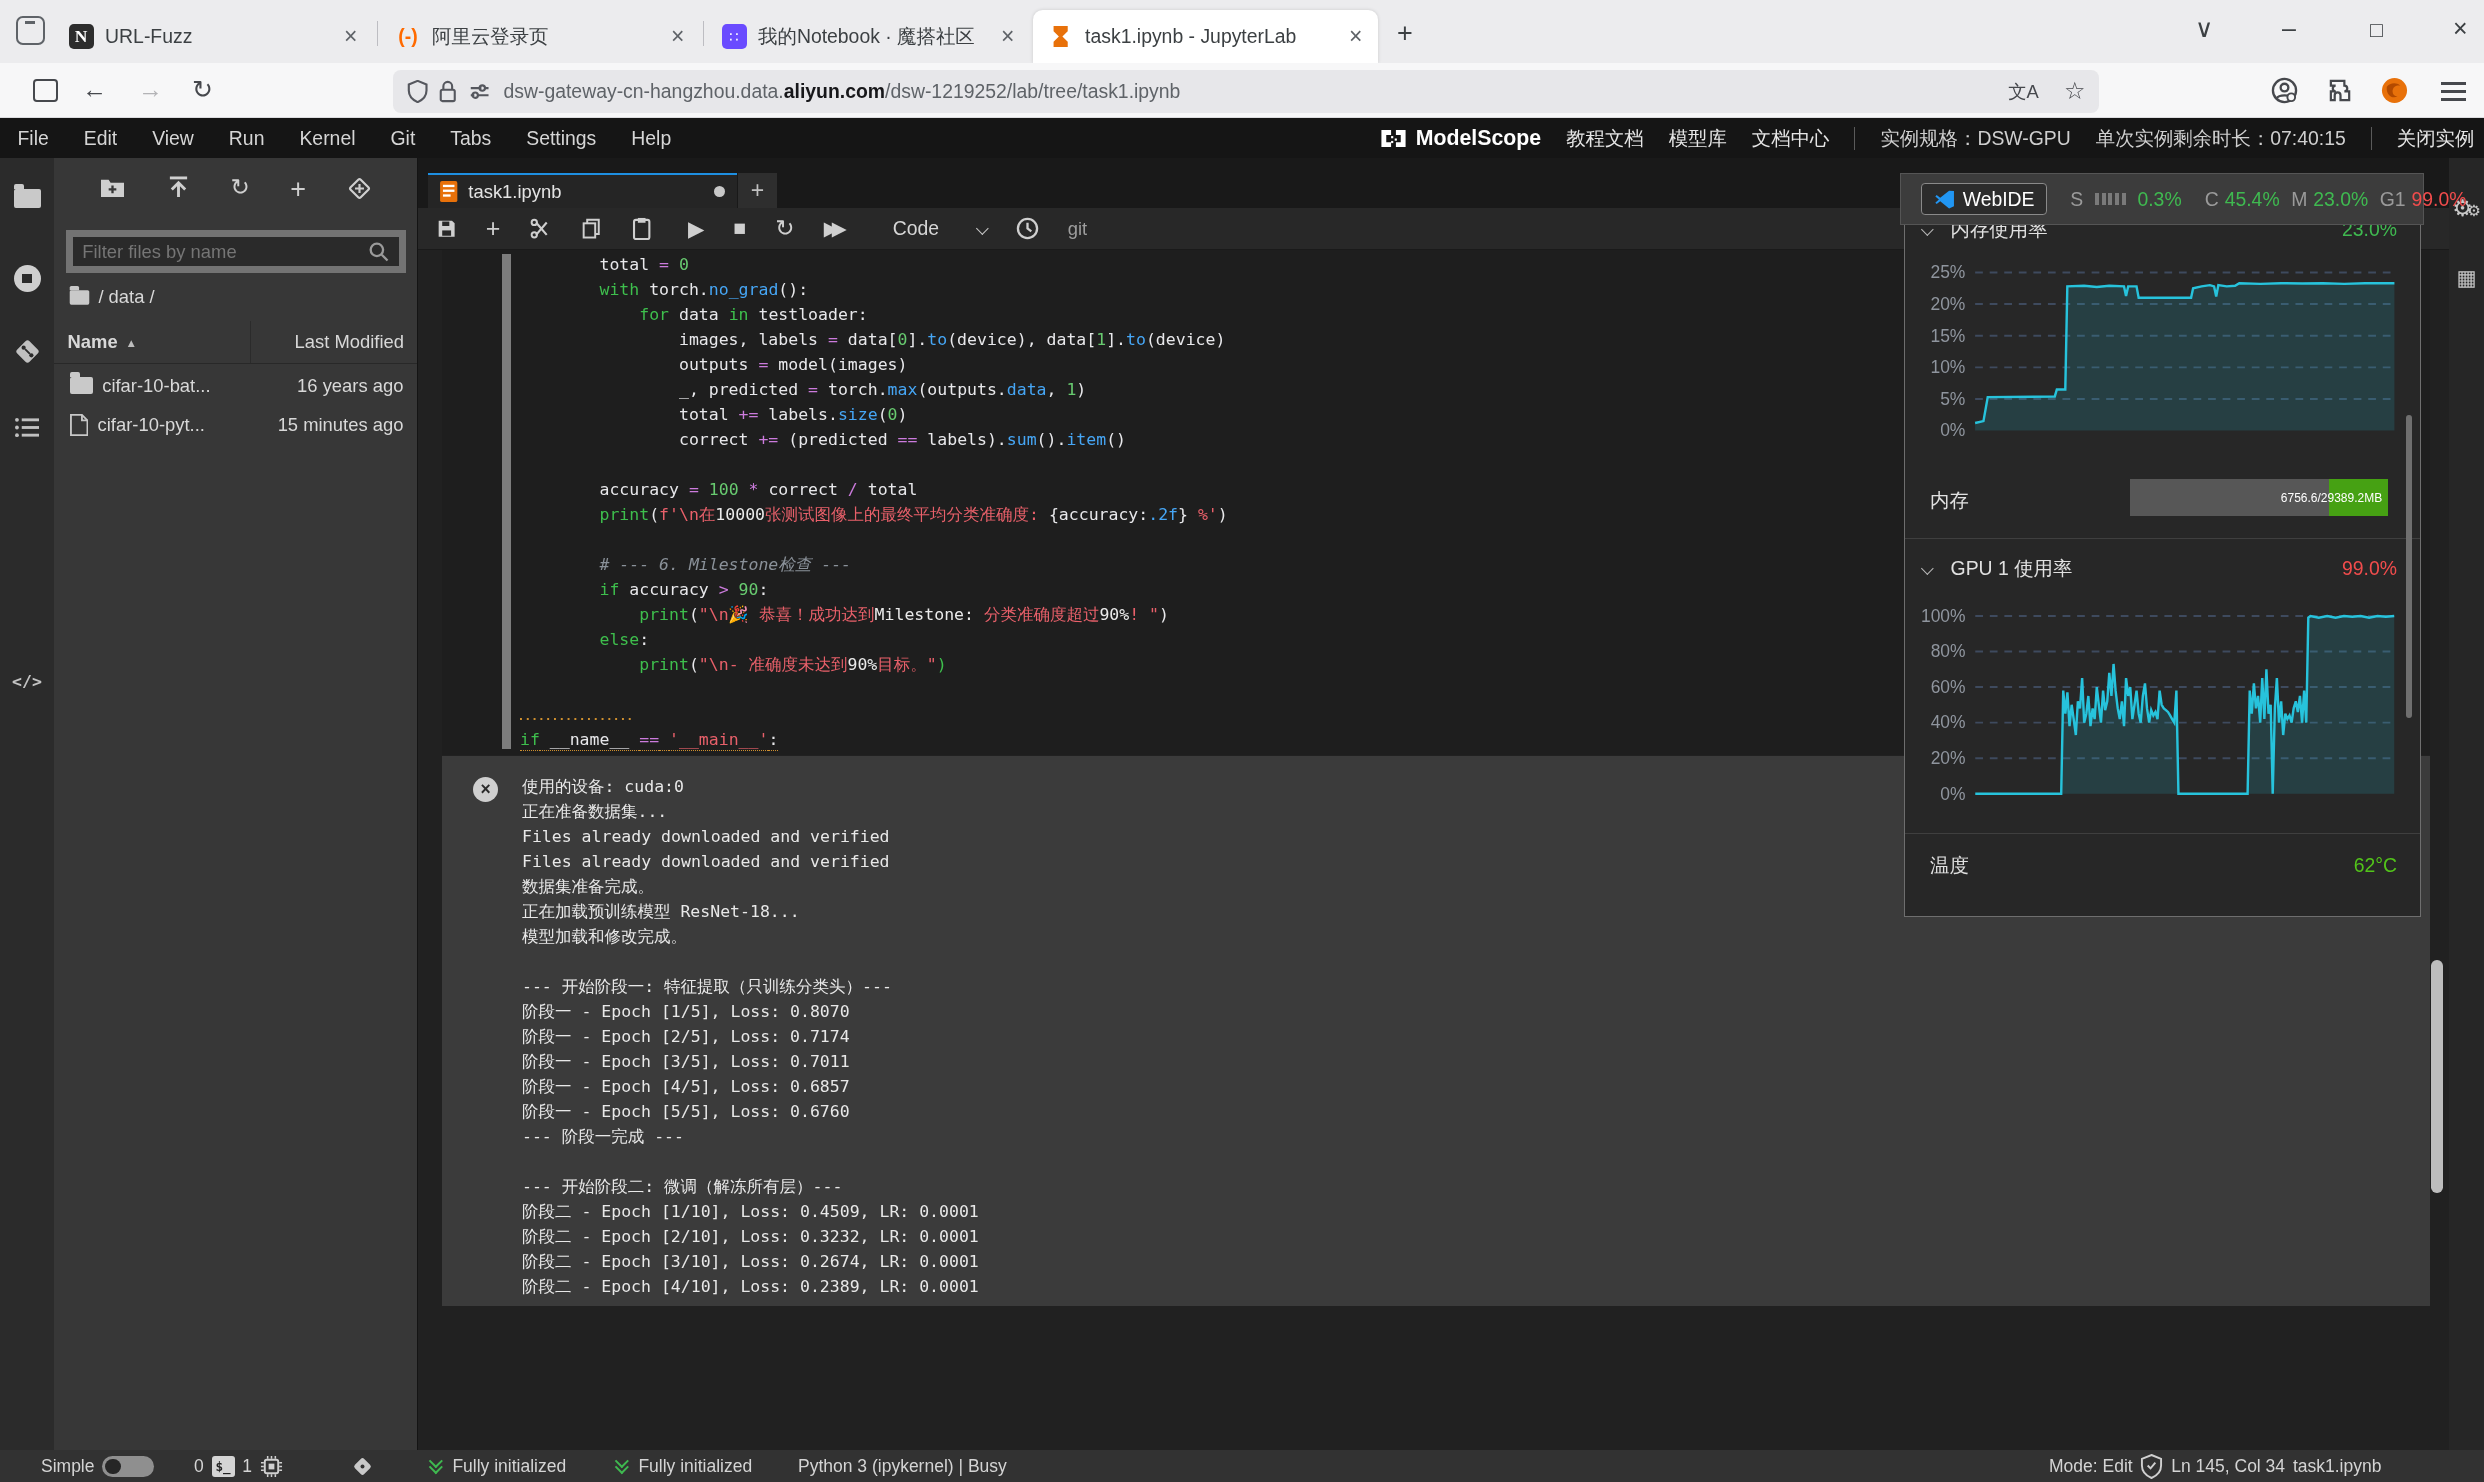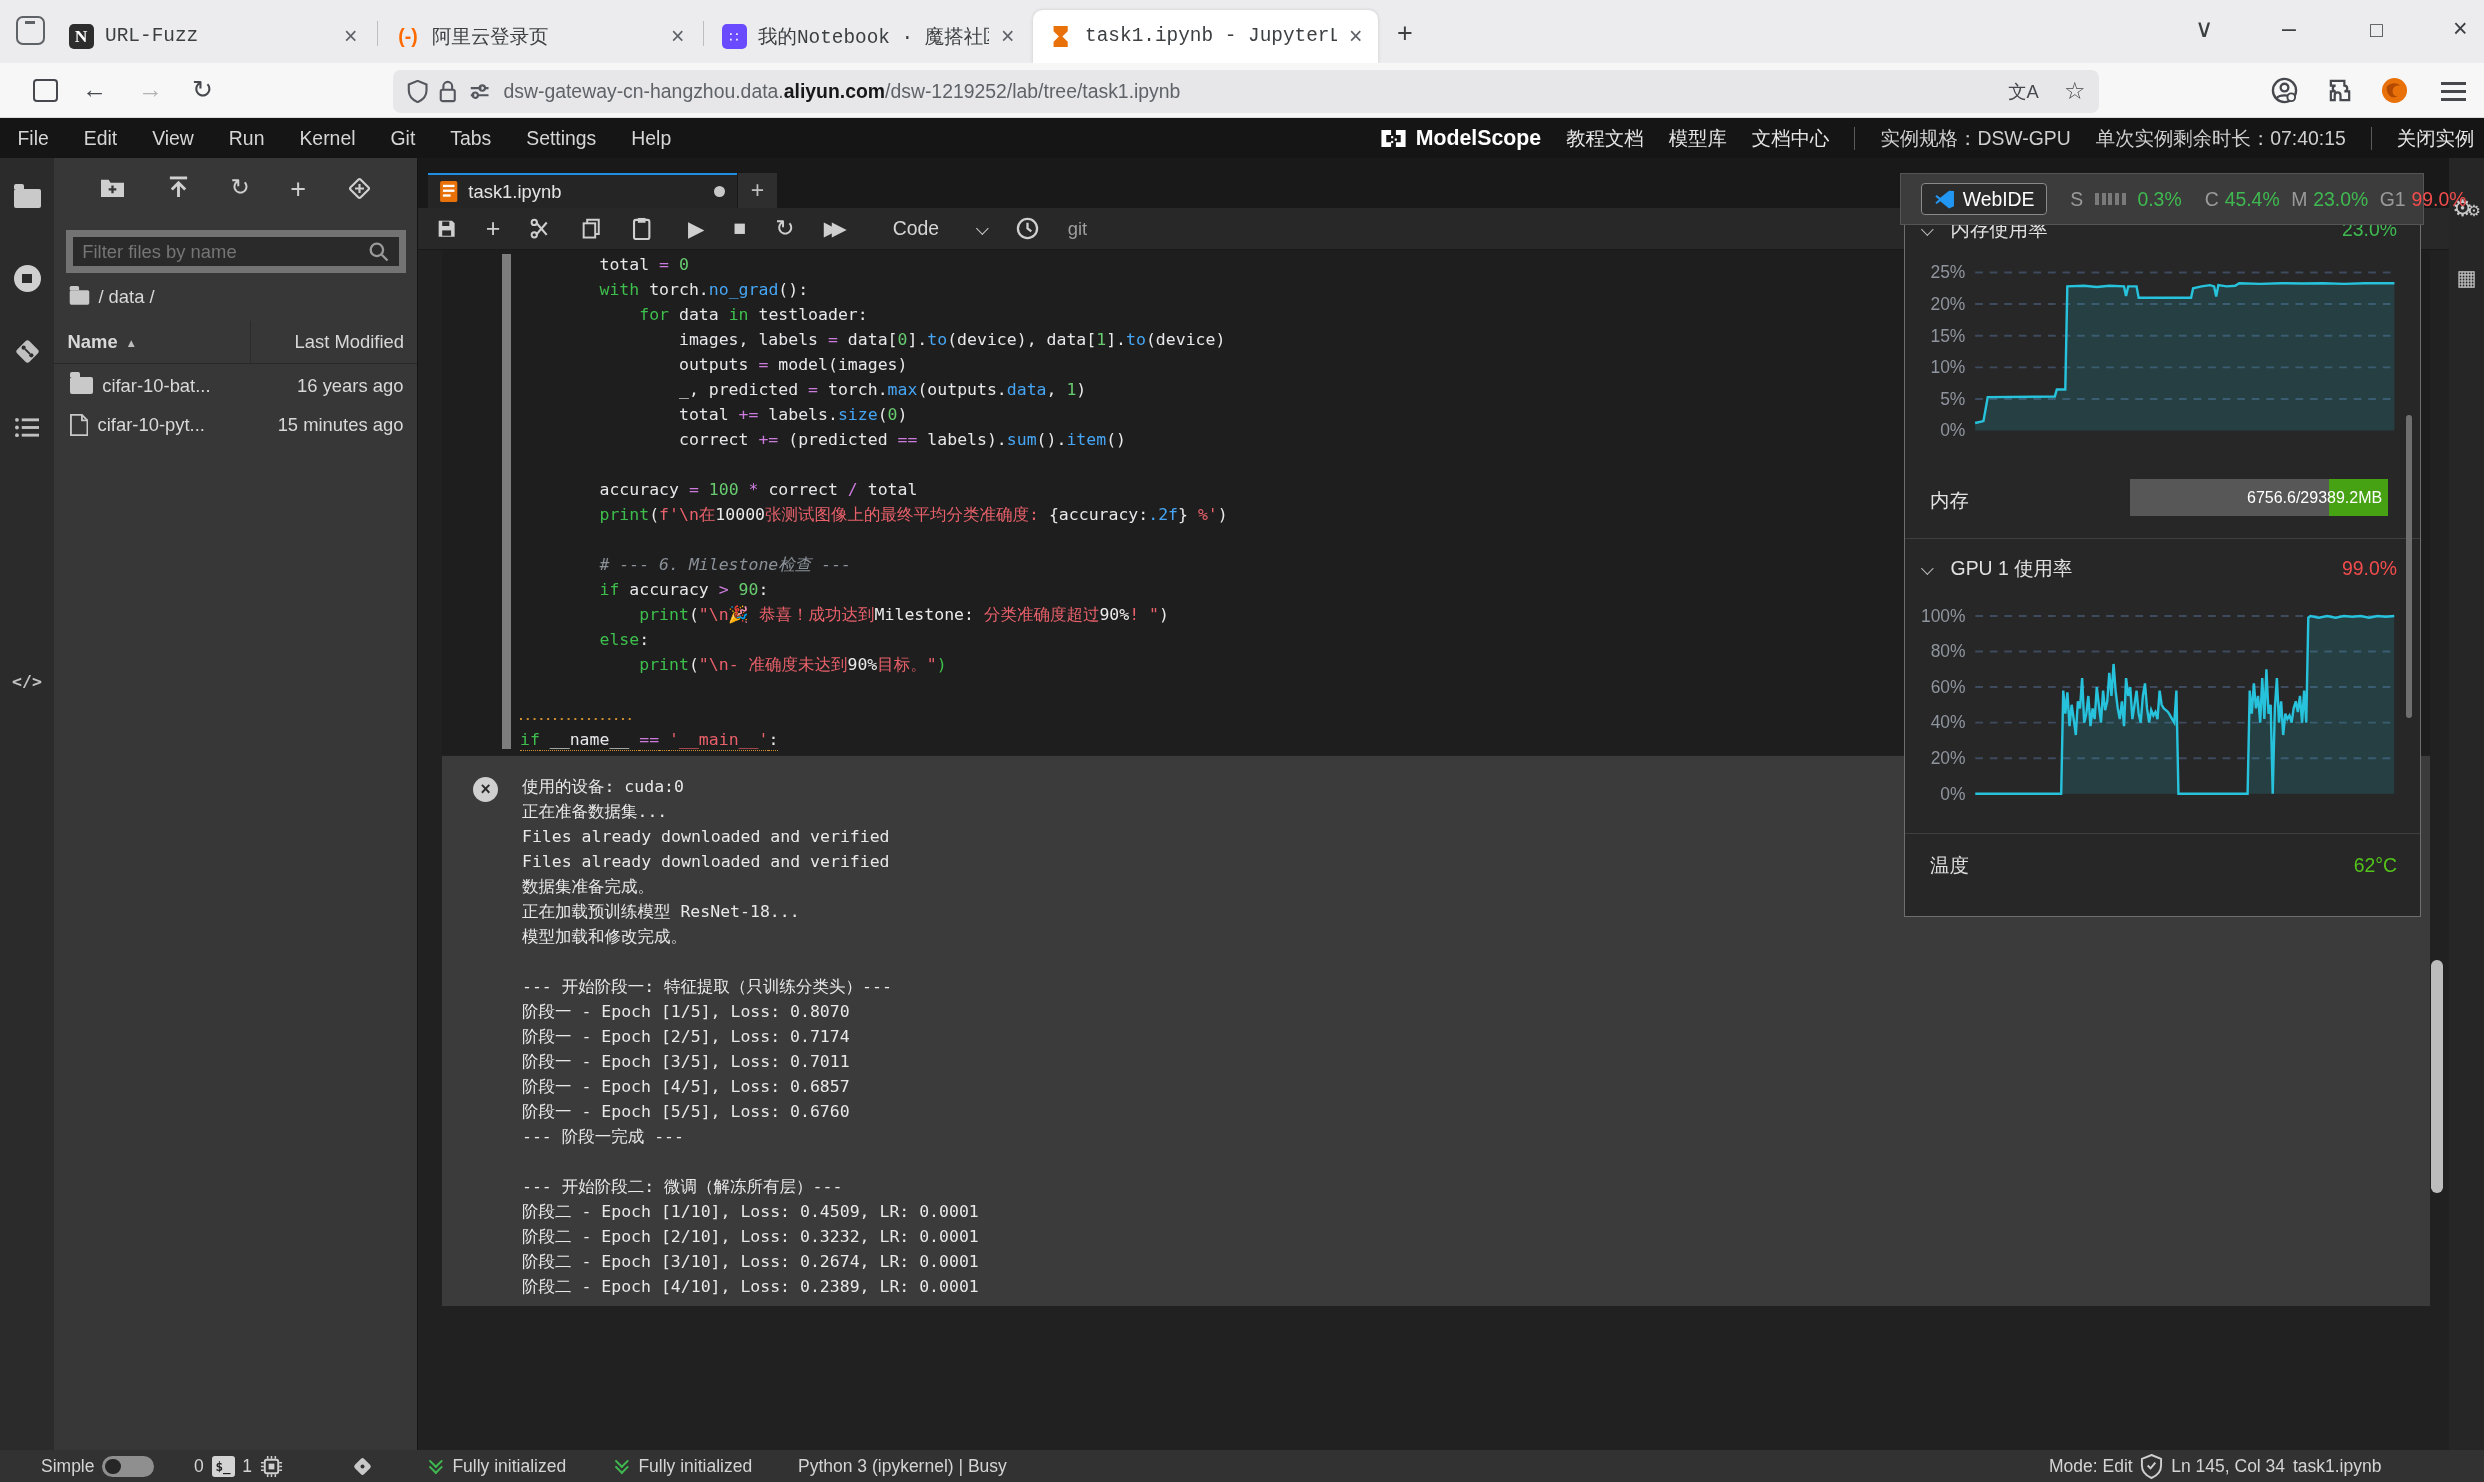--- a/index.html
+++ b/index.html
@@ -5,21 +5,21 @@
   * { margin:0; padding:0; box-sizing:border-box; }
   html,body { background:#000; }
   .screen { position:relative; width:2484px; height:1483px; overflow:hidden;
             background:#212121; font-family:"Liberation Sans", sans-serif; }
   .abs { position:absolute; }
 
   
   .tabbar { position:absolute; left:0; top:0; width:2484px; height:63px; background:#ececee; }
   .btab { position:absolute; top:9.7px; height:53px; display:flex; align-items:center;
           gap:11.6px; padding:0 15.5px; font-size:19.4px; color:#3c4043; }
-  .btab .title { flex:1; white-space:nowrap; overflow:hidden;font-family:Liberation Mono, monospace; }
+  .btab .title { flex:1; white-space:nowrap; overflow:hidden; }
   .btab .close { color:#5f6368; font-size:23px; line-height:1; }
   .btab.active { background:#fff; border-radius:9.7px 9.7px 0 0; box-shadow:0 0 3.9px rgba(0,0,0,.15);justify-content:space-between; }
   .tabsep { position:absolute; top:21.3px; width:1px; height:25px; background:#bdbdc2; }
   .winctl { position:absolute; top:13.6px; font-size:25px; color:#3c4043; }
   .favicon { width:25px; height:25px; flex:0 0 25px; display:flex; align-items:center; justify-content:center; }
   .fav-notion { background:#2d2d2d; border-radius:4.9px; color:#fff; font-family:"Liberation Serif",serif;
                 font-weight:bold; font-size:17.5px; width:25px; height:25px; display:flex; align-items:center; justify-content:center; }
   .fav-aliyun { color:#ff6a00; font-weight:bold; font-size:19.4px; }
   .fav-ms { background:#6a4bff; border-radius:4.9px; color:#fff; font-size:14.6px; width:25px; height:25px;
             display:flex; align-items:center; justify-content:center; }
@@ -115,21 +115,21 @@
   
   .monitor { position:absolute; left:1904px; top:199px; width:517px; height:718px; background:#272727;
              border:1px solid #6e6e6e; z-index:20; color:#e0e0e0; font-size:19.4px; }
   .mon-head { position:absolute; left:0; width:100%; display:flex; align-items:center; }
   .mon-chev { display:inline-block; width:8.7px; height:8.7px; border-right:1.9px solid #b8b8b8;
               border-bottom:1.9px solid #b8b8b8; transform:rotate(45deg); margin:0 19.4px 0 17.5px; }
   .mon-sep { position:absolute; left:0; width:100%; height:1px; background:#3f3f3f; }
   .membar { position:absolute; left:225px; top:279px; width:258px; height:37px; background:#575757; }
   .membar .fill { position:absolute; right:0; top:0; height:100%; background:#46a113; }
   .membar .txt { position:absolute; right:5.8px; top:0; height:100%; display:flex; align-items:center;
-                 color:#fff; font-size:16px; }
+                 color:#fff; font-size:12px; }
   .mon-thumb { position:absolute; right:7.8px; top:215px; width:5.8px; height:303px; background:#6f6f6f; border-radius:2.9px; }
 
   
   .statusbar { position:absolute; left:0; top:1450px; width:2484px; height:33px; background:#323232;
                color:#d4d4d4; font-size:17.5px; }
   .sb { position:absolute; top:0; height:33px; display:flex; align-items:center; gap:7.8px; }
   .togglepill { width:52px; height:21.3px; background:#8f8f8f; border-radius:10.7px; position:relative; }
   .togglepill:before { content:""; position:absolute; left:2.9px; top:2.9px; width:15.5px; height:15.5px;
                        border-radius:50%; background:#262626; }
   .termico { width:23px; height:21.3px; background:#d4d4d4; border-radius:2.9px; color:#222;

